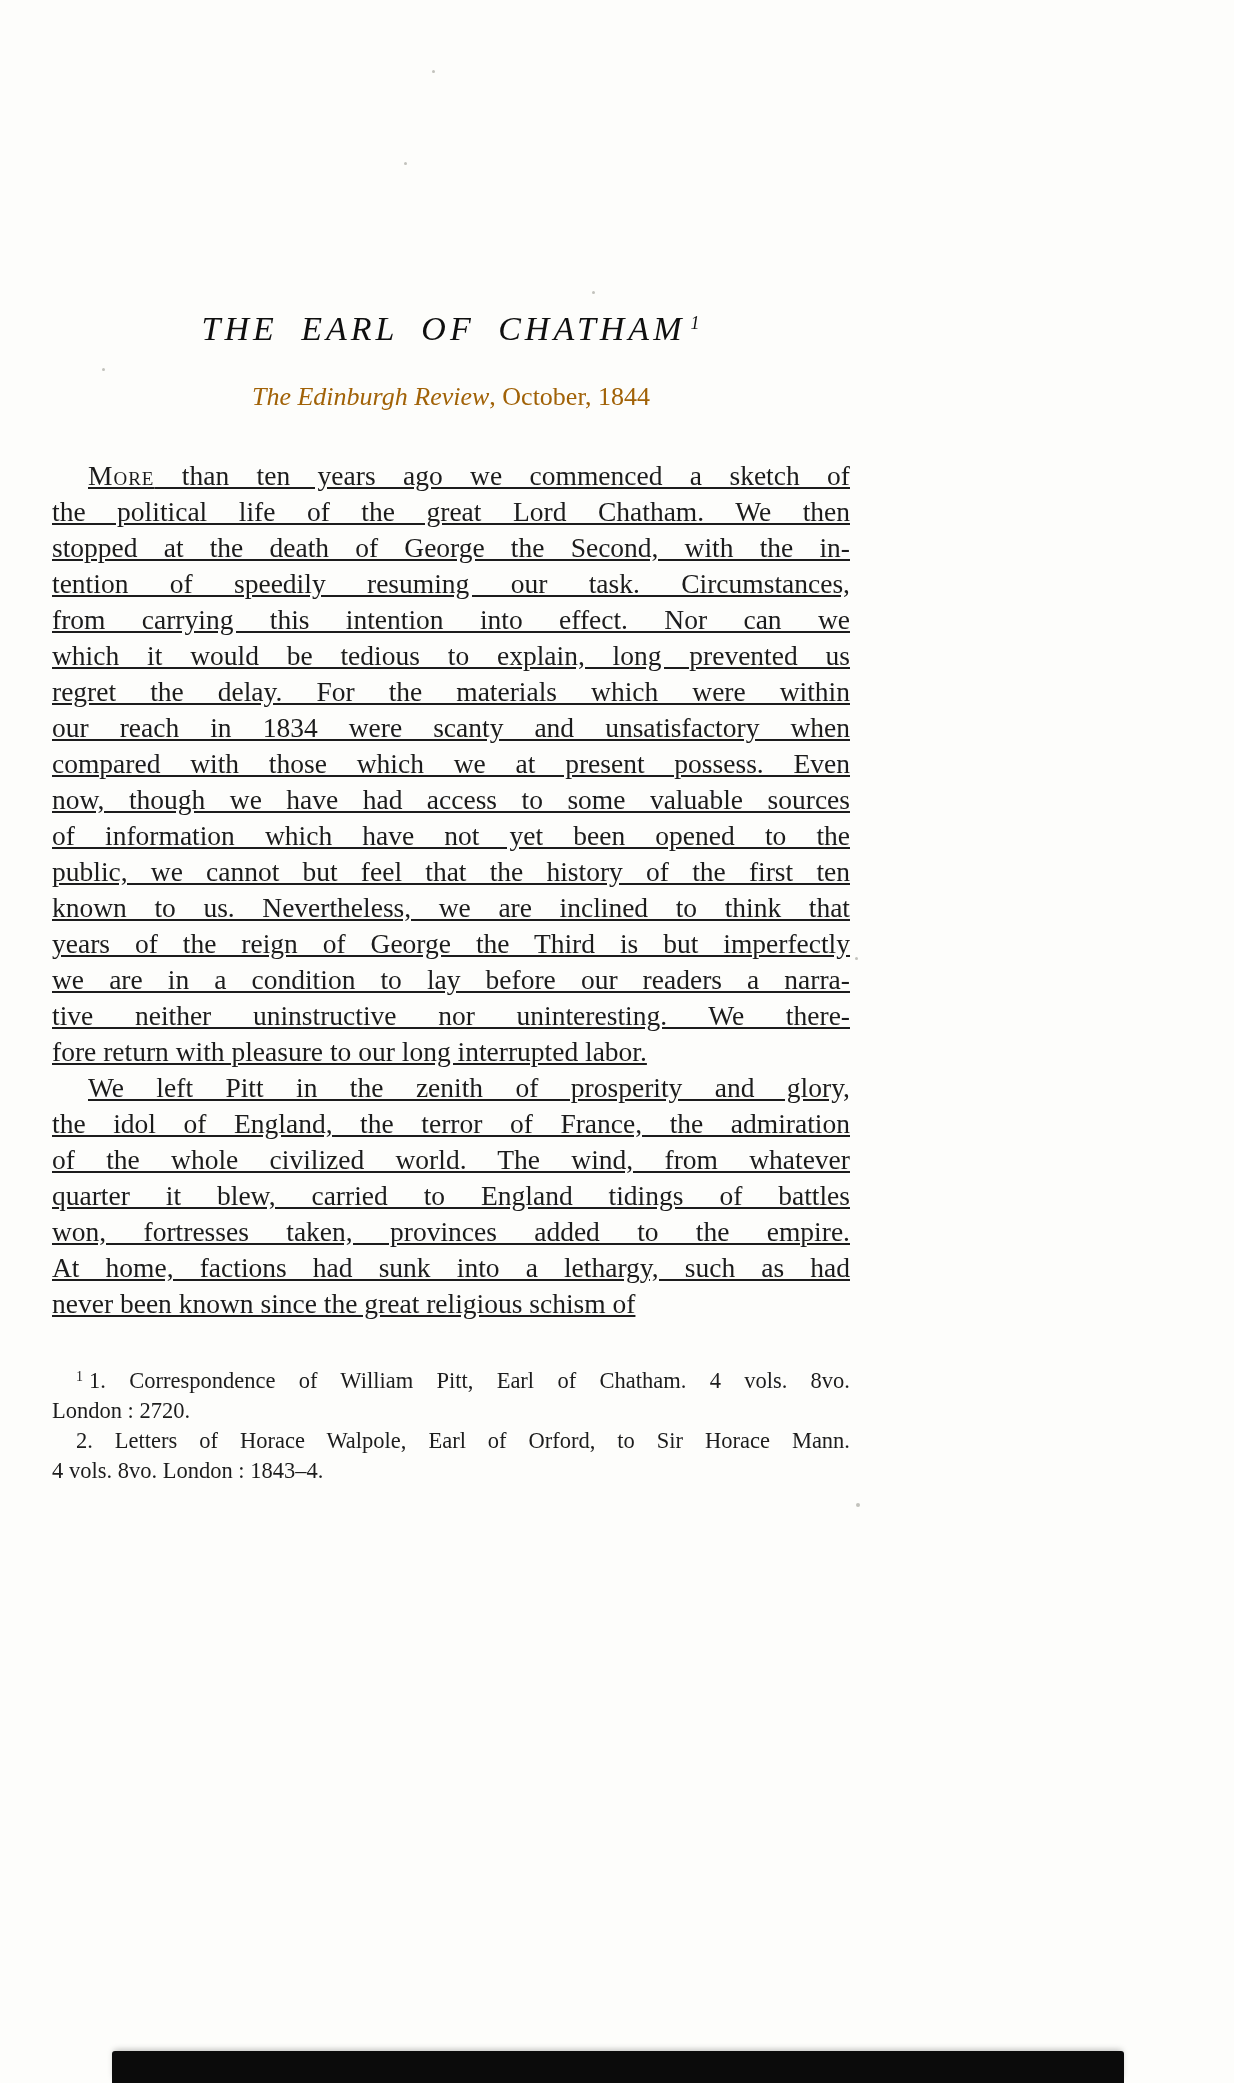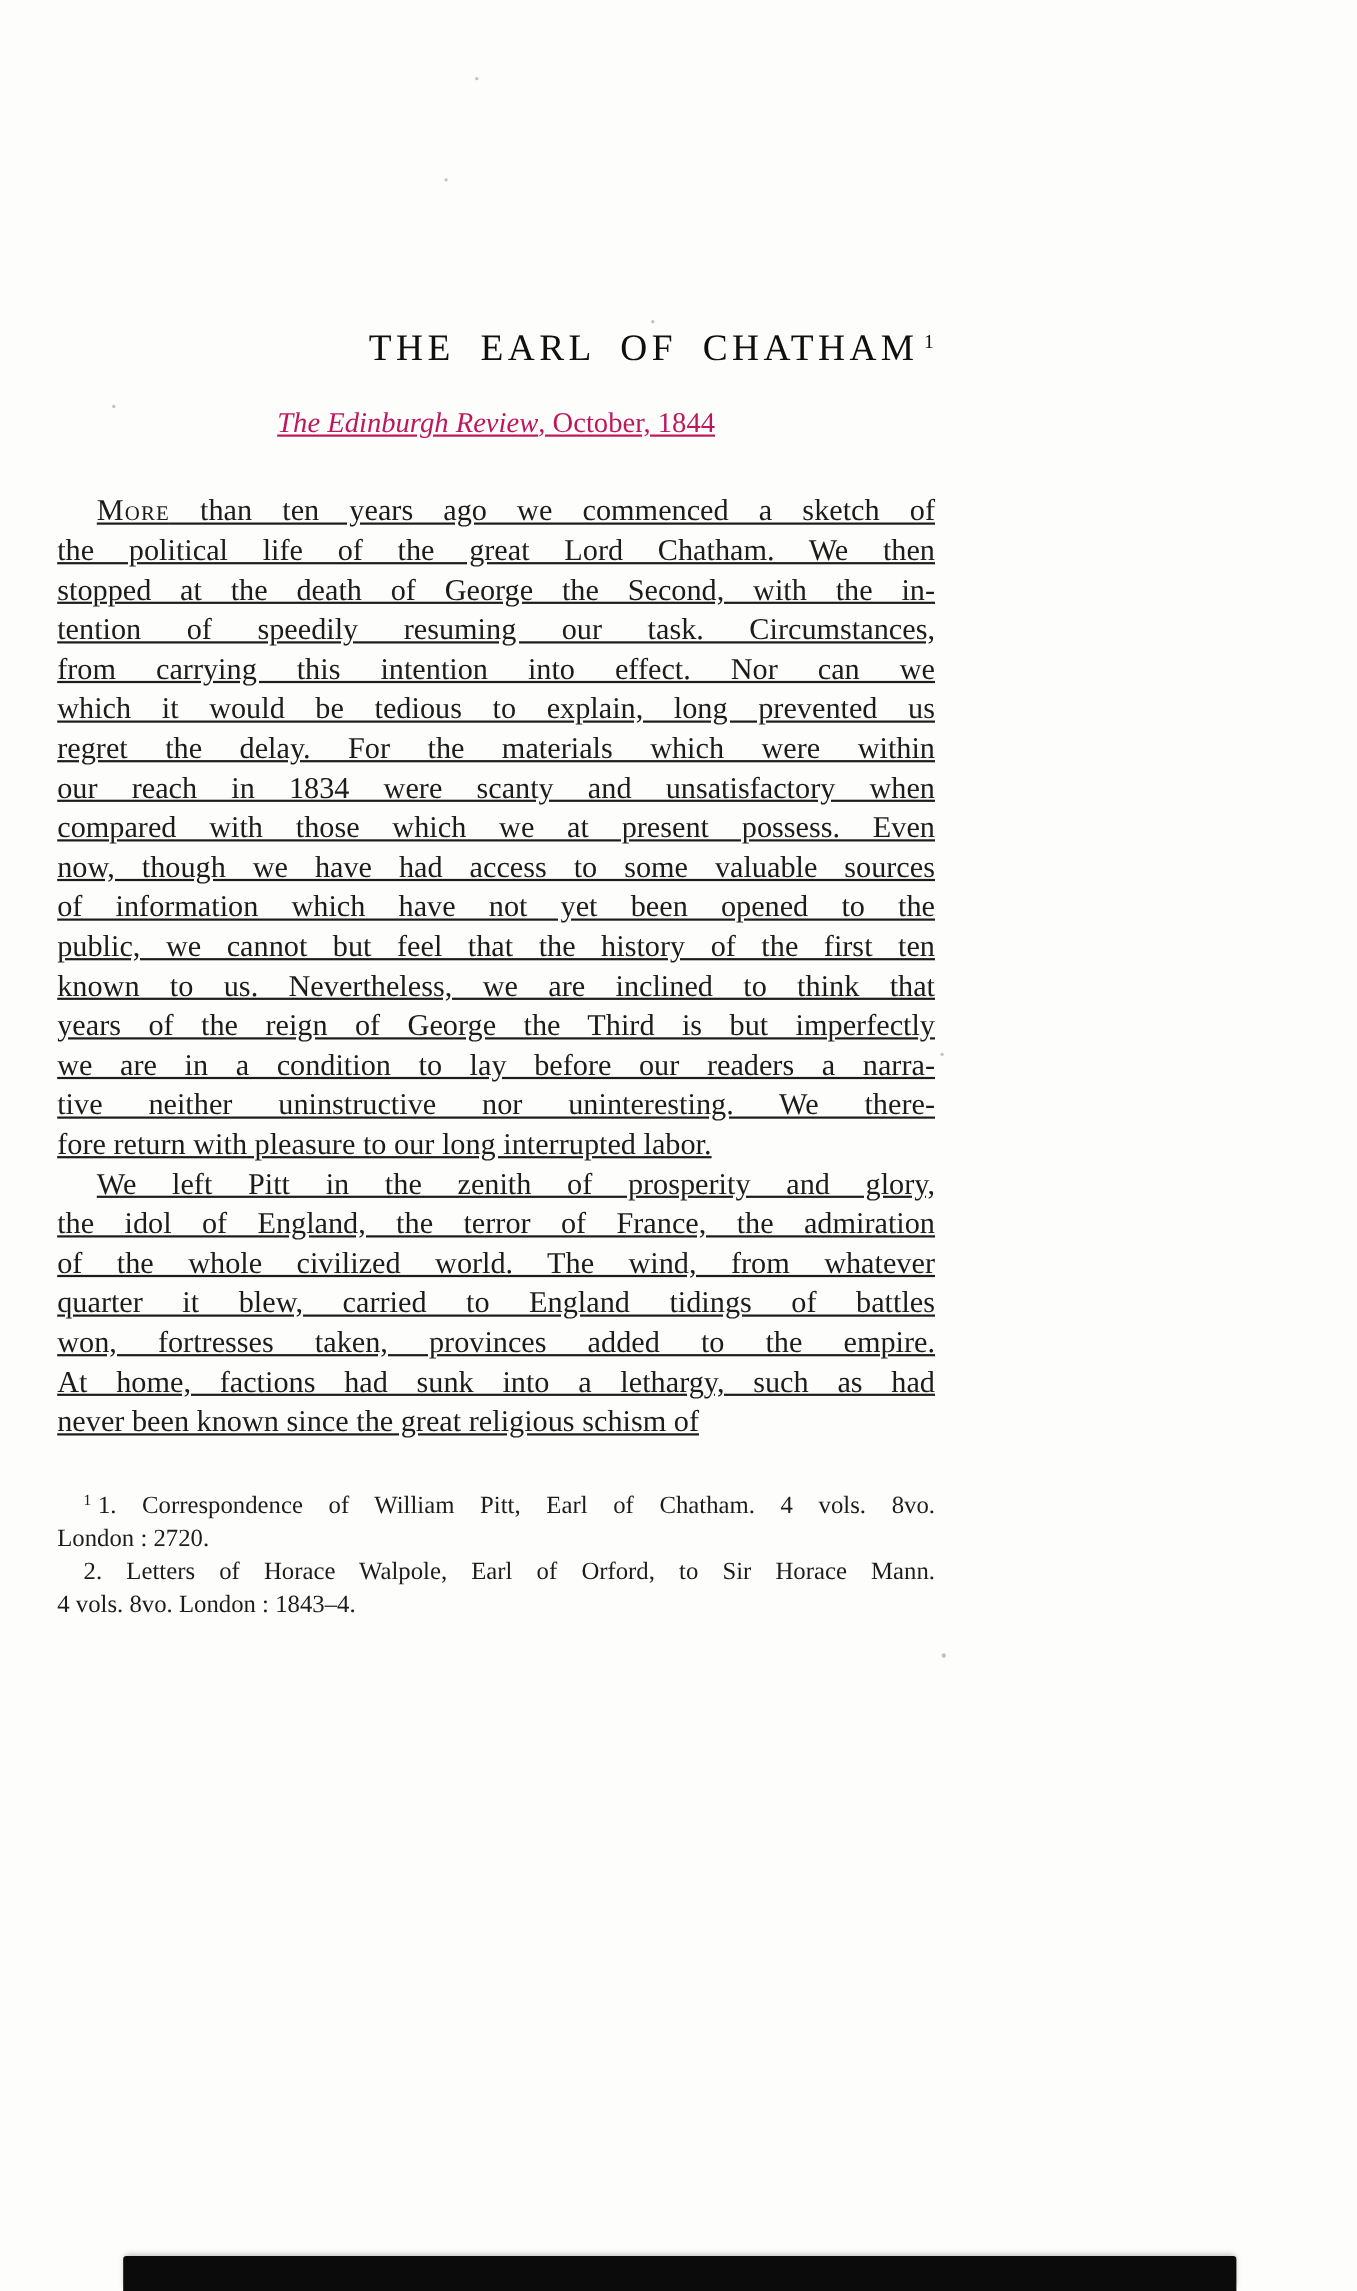--- a/index.html
+++ b/index.html
@@ -8,41 +8,41 @@
     background: #fdfdfb;
     position: relative;
     overflow: hidden;
     font-family: "Liberation Serif", serif;
     color: #1c1c1c;
   }
   .page { position: absolute; inset: 0; }
   .content { position: absolute; left: 52px; top: 298px; width: 798px; }
 
   .title {
-    margin: 0;
-    text-align: right;
+    margin: 12px;
+    text-align: center;
     font-size: 34px;
     font-weight: 500;
     letter-spacing: 4px;
     word-spacing: 11px;
     color: #0f0f0f;
+    font-style: italic;
   }
   .title-sup {
     font-size: 18px;
     letter-spacing: 1px;
     vertical-align: 11px;
     margin-left: 5px;
   }
 
   .subtitle {
     margin-top: 34px;
     text-align: center;
     font-size: 26px;
-    color: #be185d;
-    text-decoration: underline;
+    color: #a16207;
   }
   .ital { font-style: italic; }
 
   .body-text { margin-top: 46px; font-size: 27.5px; }
   .para { margin: 0; text-decoration: underline; }
   .line { line-height: 36px; }
   .line.j { text-align: justify; text-align-last: justify; }
   .line.first { text-indent: 36px; }
   .sc { font-variant: small-caps; letter-spacing: 1px; }
 

